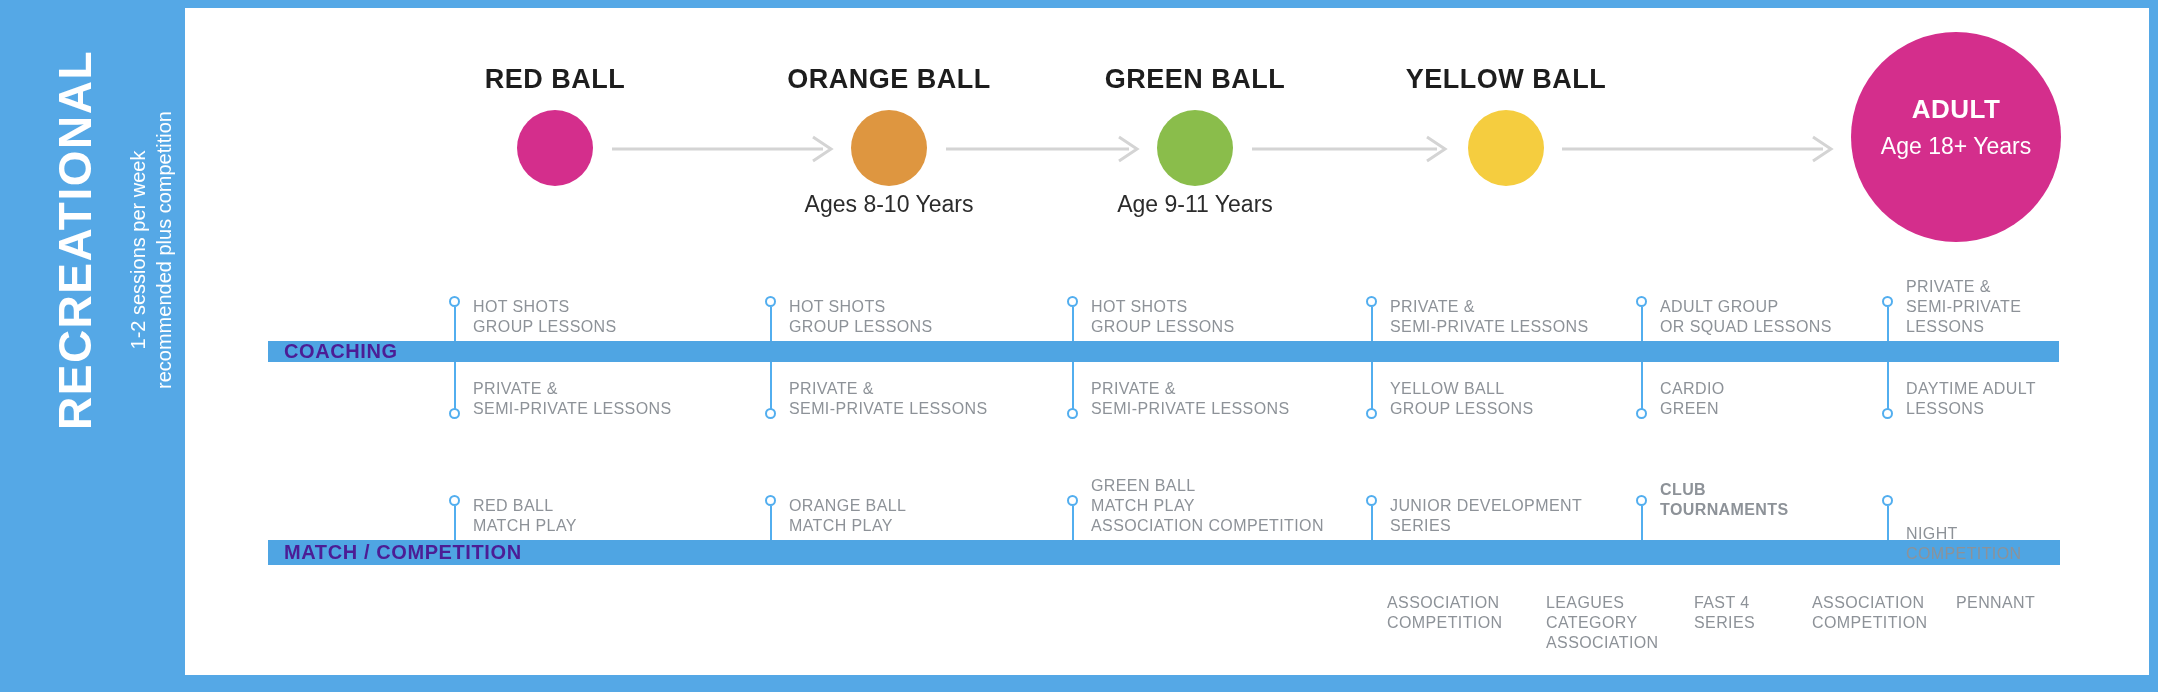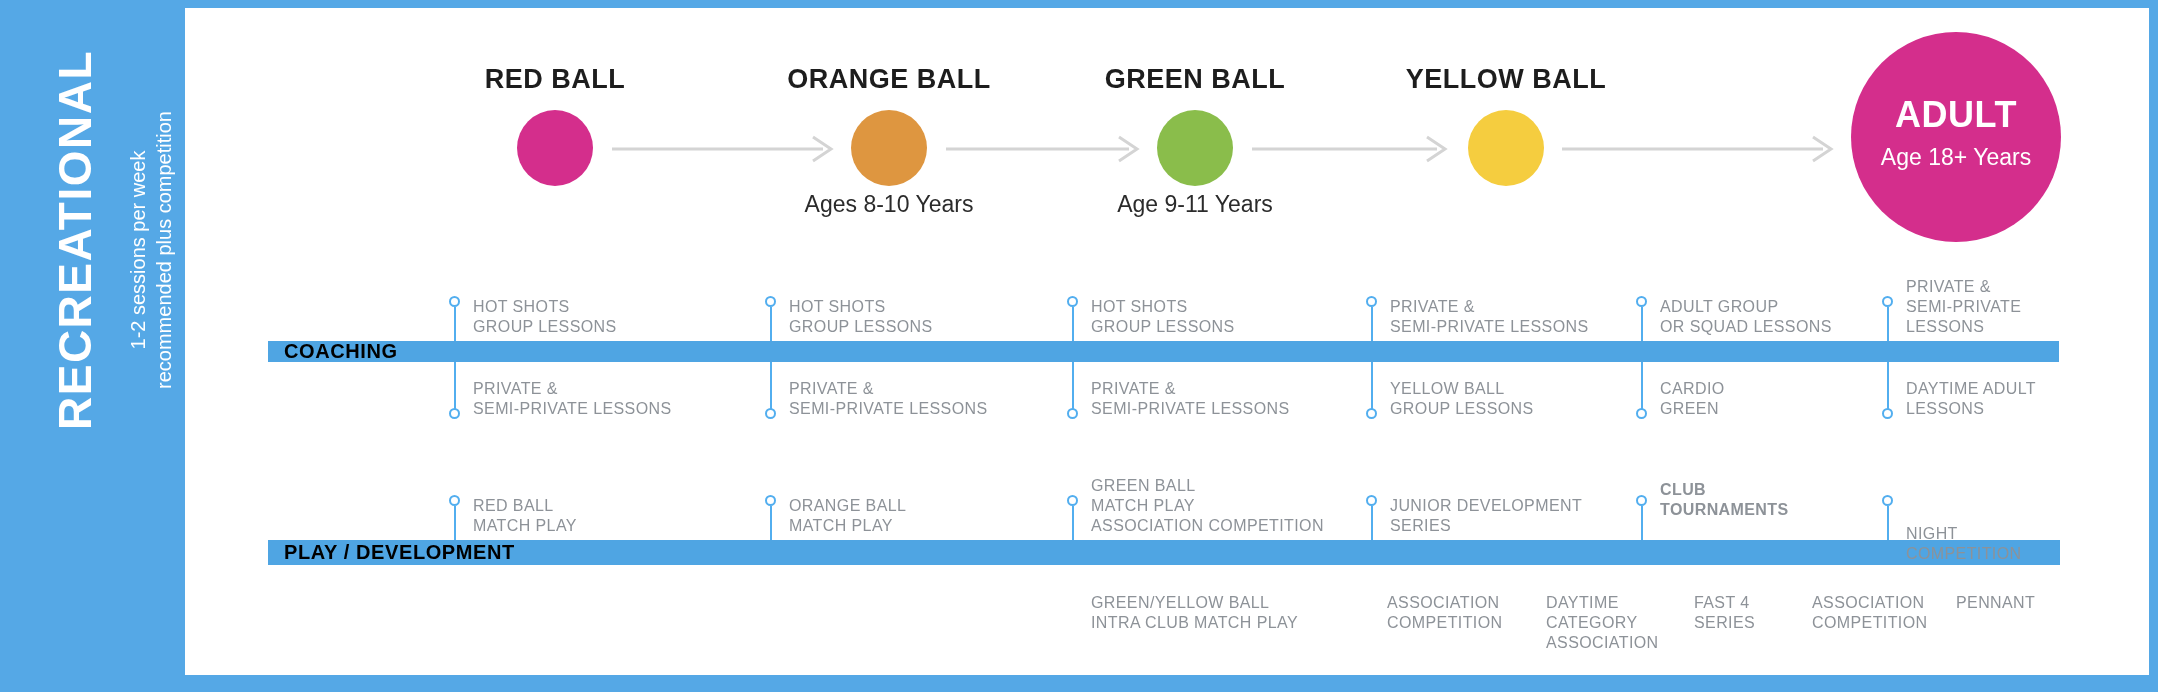--- a/index.html
+++ b/index.html
@@ -35,25 +35,25 @@
   }
   .stage-age{
     position:absolute; top:191px; width:300px; text-align:center;
     font-size:23px; color:#2b2b2b;
   }
   .arrow{position:absolute;}
   .adult-circle{
     position:absolute; left:1851px; top:32px; width:210px; height:210px;
     border-radius:50%; color:#ffffff; text-align:center;
   }
-  .adult-circle .t1{margin-top:62px; font-size:36px; font-weight:bold; letter-spacing:0.5px;}
+  .adult-circle .t1{margin-top:62px; font-size:26px; font-weight:bold; letter-spacing:0.5px;}
   .adult-circle .t2{margin-top:8px; font-size:23px;}
   
   .band{
-    position:absolute; left:268px; background:#4FA5E3; color:#000000;
+    position:absolute; left:268px; background:#4FA5E3; color:#4c1d95;
     font-weight:bold; font-size:20px; letter-spacing:0.6px;
     padding-left:16px; box-sizing:border-box; white-space:nowrap;
   }
   .band.coaching{top:341px; width:1791px; height:21px; line-height:21px;}
   .band.play{top:540px; width:1792px; height:25px; line-height:25px;}
   
   .col-dot{
     position:absolute; width:11px; height:11px; border-radius:50%;
     background:#ffffff; border:2px solid #52AEEF; box-sizing:border-box;
   }
@@ -183,21 +183,21 @@
     <div>SEMI-PRIVATE</div>
     <div>LESSONS</div>
   </div>
   <div class="col-line" style="left:1887px; top:362px; height:47px;"></div>
   <div class="col-dot" style="left:1882px; top:408px;"></div>
   <div class="item" style="left:1906px; top:379px;">
     <div>DAYTIME ADULT</div>
     <div>LESSONS</div>
   </div>
 
-  <div class="band play">PLAY / DEVELOPMENT</div>
+  <div class="band play">MATCH / COMPETITION</div>
 
   <div class="col-dot" style="left:449px; top:495px;"></div>
   <div class="col-line" style="left:454px; top:506px; height:34px;"></div>
   <div class="item" style="left:473px; top:496px;">
     <div>RED BALL</div>
     <div>MATCH PLAY</div>
   </div>
 
   <div class="col-dot" style="left:765px; top:495px;"></div>
   <div class="col-line" style="left:770px; top:506px; height:34px;"></div>
@@ -228,30 +228,26 @@
     <div>TOURNAMENTS</div>
   </div>
 
   <div class="col-dot" style="left:1882px; top:495px;"></div>
   <div class="col-line" style="left:1887px; top:506px; height:34px;"></div>
   <div class="item" style="left:1906px; top:524px;">
     <div>NIGHT</div>
     <div>COMPETITION</div>
   </div>
 
-  <div class="item" style="left:1091px; top:593px;">
-    <div>GREEN/YELLOW BALL</div>
-    <div>INTRA CLUB MATCH PLAY</div>
-  </div>
   <div class="item" style="left:1387px; top:593px;">
     <div>ASSOCIATION</div>
     <div>COMPETITION</div>
   </div>
   <div class="item" style="left:1546px; top:593px;">
-    <div>DAYTIME</div>
+    <div>LEAGUES</div>
     <div>CATEGORY</div>
     <div>ASSOCIATION</div>
   </div>
   <div class="item" style="left:1694px; top:593px;">
     <div>FAST 4</div>
     <div>SERIES</div>
   </div>
   <div class="item" style="left:1812px; top:593px;">
     <div>ASSOCIATION</div>
     <div>COMPETITION</div>

